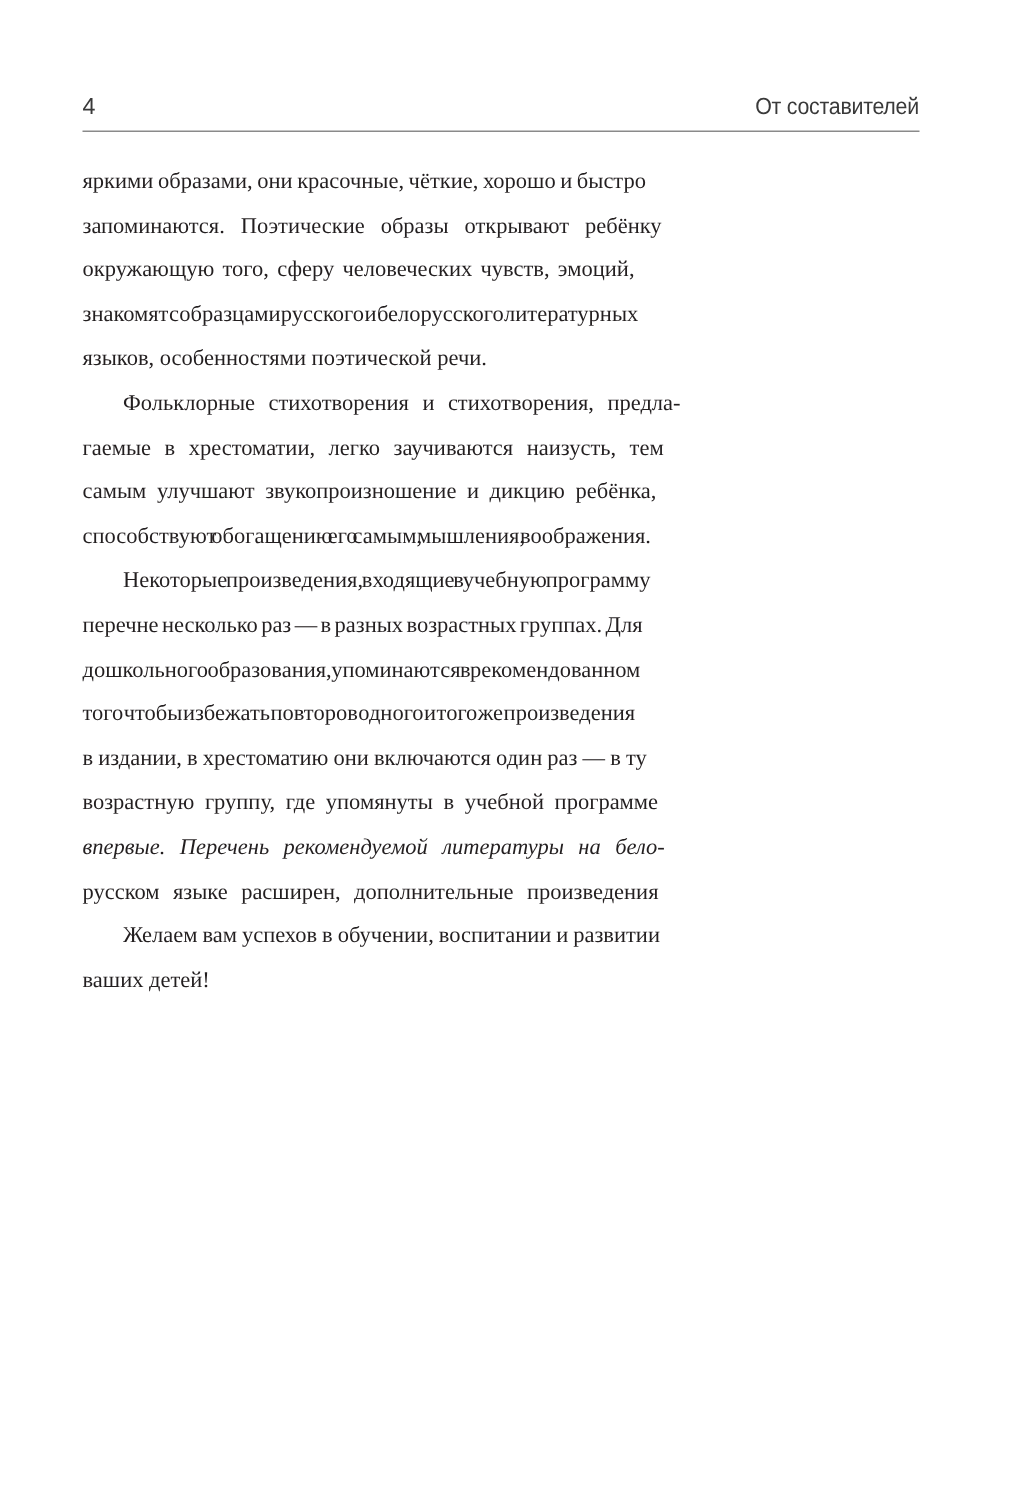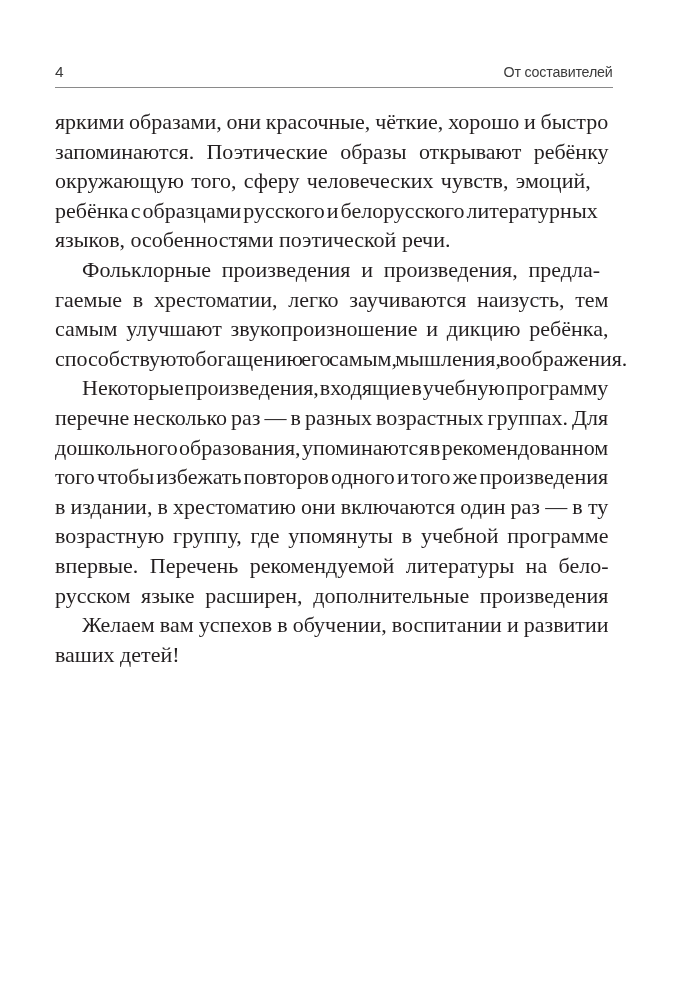--- a/index.html
+++ b/index.html
@@ -42,21 +42,21 @@
     top: 2px;
     transform: scaleX(0.92);
     transform-origin: right center;
   }
   .body-text {
     position: absolute;
     top: 107px;
     left: 0;
     width: 558px;
     font-family: "Liberation Serif", "DejaVu Serif", serif;
-    font-size: 22px;
+    font-size: 15px;
     line-height: 29.6px;
     color: #231f20;
   }
   .para {
     margin: 0;
     text-align: justify;
     text-align-last: left;
   }
   .para .line {
     display: block;
@@ -79,37 +79,37 @@
   <div class="running-head">
     <span class="page-number">4</span>
     <span class="section-title">От составителей</span>
   </div>
 
   <div class="body-text">
     <p class="para">
       <span class="line" style="white-space: nowrap; word-spacing: -0.698661px; text-align-last: left;">яркими образами, они красочные, чёткие, хорошо и быстро</span>
       <span class="line" style="white-space: nowrap; word-spacing: 6.81641px; text-align-last: left;">запоминаются. Поэтические образы открывают ребёнку</span>
       <span class="line" style="white-space: nowrap; word-spacing: 1.75313px; text-align-last: left;">окружающую того, сферу человеческих чувств, эмоций,</span>
-      <span class="line" style="white-space: nowrap; word-spacing: -3.46354px; text-align-last: left;">ребёнка с образцами русского и белорусского литературных</span>
+      <span class="line" style="white-space: nowrap; word-spacing: -3.46354px; text-align-last: left;">знакомят с образцами русского и белорусского литературных</span>
       <span class="line last" style="white-space: nowrap;">языков, особенностями поэтической речи.</span>
     </p>
     <p class="para">
-      <span class="line indent" style="white-space: nowrap; word-spacing: 5.22656px; text-align-last: left;">Фольклорные произведения и произведения, предла-</span>
+      <span class="line indent" style="white-space: nowrap; word-spacing: 5.22656px; text-align-last: left;">Фольклорные стихотворения и стихотворения, предла-</span>
       <span class="line" style="white-space: nowrap; word-spacing: 5.2474px; text-align-last: left;">гаемые в хрестоматии, легко заучиваются наизусть, тем</span>
       <span class="line" style="white-space: nowrap; word-spacing: 3.3px; text-align-last: left;">самым улучшают звукопроизношение и дикцию ребёнка,</span>
       <span class="line" style="white-space: nowrap; word-spacing: -7.07812px; text-align-last: left;">способствуют обогащению его самым, мышления, воображения.</span>
     </p>
     <p class="para">
       <span class="line indent" style="white-space: nowrap; word-spacing: -4.5625px; text-align-last: left;">Некоторые произведения, входящие в учебную программу</span>
       <span class="line" style="white-space: nowrap; word-spacing: -1.50195px; text-align-last: left;">перечне несколько раз — в разных возрастных группах. Для</span>
       <span class="line" style="white-space: nowrap; word-spacing: -4.11328px; text-align-last: left;">дошкольного образования, упоминаются в рекомендованном</span>
       <span class="line" style="white-space: nowrap; word-spacing: -3.4082px; text-align-last: left;">того чтобы избежать повторов одного и того же произведения</span>
       <span class="line" style="white-space: nowrap; word-spacing: -0.335938px; text-align-last: left;">в издании, в хрестоматию они включаются один раз — в ту</span>
       <span class="line" style="white-space: nowrap; word-spacing: 3.33594px; text-align-last: left;">возрастную группу, где упомянуты в учебной программе</span>
-      <span class="line" style="white-space: nowrap; word-spacing: 5.89687px; text-align-last: left;">впервые. Перечень рекомендуемой литературы на бело-</span>
+      <span class="line" style="white-space: nowrap; word-spacing: 5.89687px; text-align-last: left; font-style: italic;">впервые. Перечень рекомендуемой литературы на бело-</span>
       <span class="line" style="white-space: nowrap; word-spacing: 5.21484px; text-align-last: left;">русском языке расширен, дополнительные произведения</span>
     </p>
     <p class="para">
       <span class="line indent" style="white-space: nowrap; word-spacing: -0.450893px; text-align-last: left;">Желаем вам успехов в обучении, воспитании и развитии</span>
       <span class="line last" style="white-space: nowrap;">ваших детей!</span>
     </p>
   </div>
 </div>
 
 </body></html>

